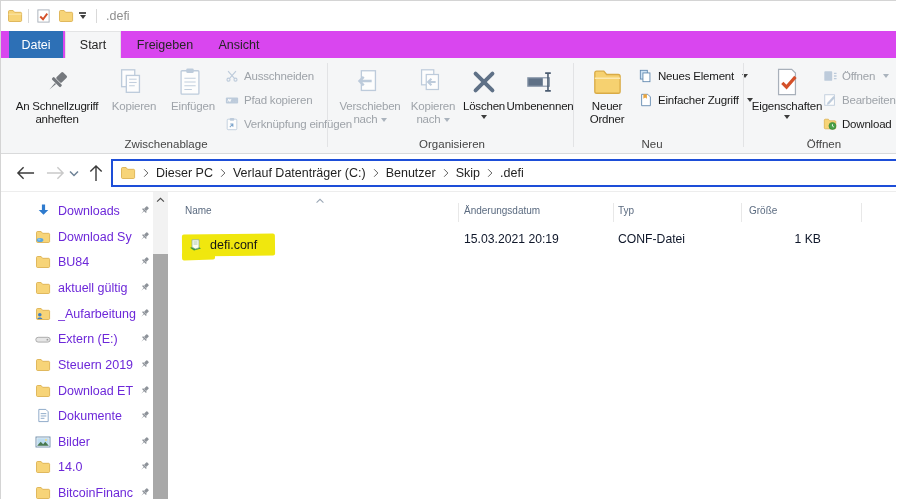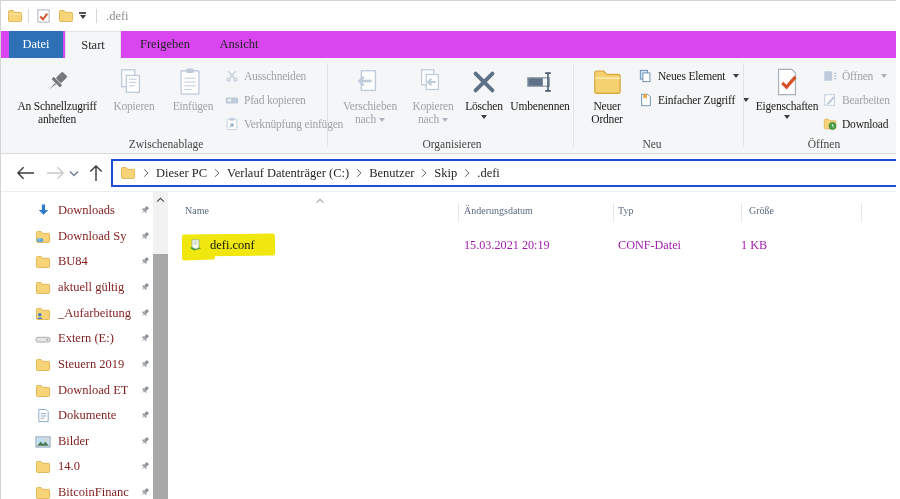--- a/index.html
+++ b/index.html
@@ -1,17 +1,17 @@
 <!DOCTYPE html>
 <html><head>
 <meta charset="utf-8">
 <style>
   html,body{margin:0;padding:0;background:#fff;}
   .window{position:relative;width:896px;height:499px;background:#fff;overflow:hidden;
-          font-family:Liberation Serif, serif;border-left:1px solid #d4d4d4;border-top:1px solid #d4d4d4;box-sizing:border-box;}
+          font-family:Liberation Sans, sans-serif;border-left:1px solid #d4d4d4;border-top:1px solid #d4d4d4;box-sizing:border-box;}
   .abs{position:absolute;}
   
   .titlebar{position:absolute;left:0;top:0;width:100%;height:30px;background:#fff;}
   .qat-sep{position:absolute;top:8px;width:1px;height:14px;background:#d9d9d9;}
   .win-title{position:absolute;top:8px;font-size:12.5px;color:#8f8f8f;}
   .qat-caret{display:flex;flex-direction:column;align-items:center;gap:1px;}
   .qat-caret .bar{width:7px;height:1.5px;background:#555;}
   
   .tabrow{position:absolute;left:0;top:30px;width:100%;height:27px;background:#d946ef;}
   .tab{position:absolute;top:0;height:27px;display:flex;align-items:center;justify-content:center;
@@ -37,28 +37,28 @@
   .caret-under{margin:2px auto 0;display:block;}
   
   .addrrow{position:absolute;left:0;top:153px;width:100%;height:38px;background:#fff;border-bottom:1px solid #ededed;box-sizing:border-box;}
   .navbtn{position:absolute;top:9px;width:22px;height:20px;display:flex;align-items:center;justify-content:center;}
   .addrbox{position:absolute;left:110px;top:5px;width:789px;height:28px;background:#fff;border:2px solid #1d4ed8;
            box-sizing:border-box;display:flex;align-items:center;padding-left:7px;gap:7px;}
   .crumb{font-size:12.5px;color:#1f1f1f;white-space:nowrap;}
   
   .sideitem{position:absolute;left:0;width:151px;height:25px;display:flex;align-items:center;}
   .sideitem .sicon{margin-left:34px;width:16px;height:16px;flex:0 0 16px;display:flex;align-items:center;justify-content:center;}
-  .sideitem .slabel{margin-left:7px;font-size:12.5px;color:#7f1d1d;white-space:nowrap;max-width:78px;overflow:hidden;}
+  .sideitem .slabel{margin-left:7px;font-size:12.5px;color:#6d28d9;white-space:nowrap;max-width:78px;overflow:hidden;}
   .sidepin{position:absolute;left:137px;top:6px;width:13px;height:13px;}
   .scrolltrack{position:absolute;left:152px;top:191px;width:15px;height:308px;background:#f2f2f2;}
   .scrollthumb{position:absolute;left:0;top:62px;width:15px;height:246px;background:#a8a8a8;}
   
   .hdr{position:absolute;top:204px;font-size:10px;color:#5b6b80;white-space:nowrap;}
   .hdiv{position:absolute;top:202px;width:1px;height:19px;background:#e8e8e8;}
-  .cellgray{position:absolute;top:237px;font-size:12.2px;color:#a21caf;white-space:nowrap;}
+  .cellgray{position:absolute;top:231px;font-size:12.2px;color:#0f172a;white-space:nowrap;}
   .hl-main{position:absolute;left:181px;top:233px;width:93px;height:22px;background:#f0e70e;border-radius:2px;transform:rotate(-0.7deg);}
   .hl-blob{position:absolute;left:181px;top:251px;width:33px;height:8px;background:#f0e70e;border-radius:2px;transform:rotate(-2deg);}
   .filename{position:absolute;left:209px;top:237px;font-size:12.5px;color:#151515;}
   svg{display:block;}
 </style>
 </head>
 <body>
 
 <div class="window">
 
@@ -583,17 +583,17 @@
       <span class="abs" style="left:187px;top:236px">
         <svg width="16" height="16" viewBox="0 0 16 16">
             <path d="M2 10.8L9 8.8l4 2.6-7 2.2z" fill="#3c9a3c"></path>
             <path d="M4 2.8h7v8l-3.5 1.2L4 10.2z" fill="#fdfdf2" stroke="#8fae8f" stroke-width=".8"></path>
             <path d="M5.5 5h4M5.5 7h4" stroke="#9bbd9b" stroke-width=".8"></path>
           </svg>
       </span>
       <span class="filename">defi.conf</span>
       <span class="cellgray" style="left:463px">15.03.2021 20:19</span>
       <span class="cellgray" style="left:617px">CONF-Datei</span>
-      <span class="cellgray" style="left:740px;width:80px;text-align:left">1 KB</span>
+      <span class="cellgray" style="left:740px;width:80px;text-align:right">1 KB</span>
     </div>
   </div>
 
 </div>
 
 </body></html>

